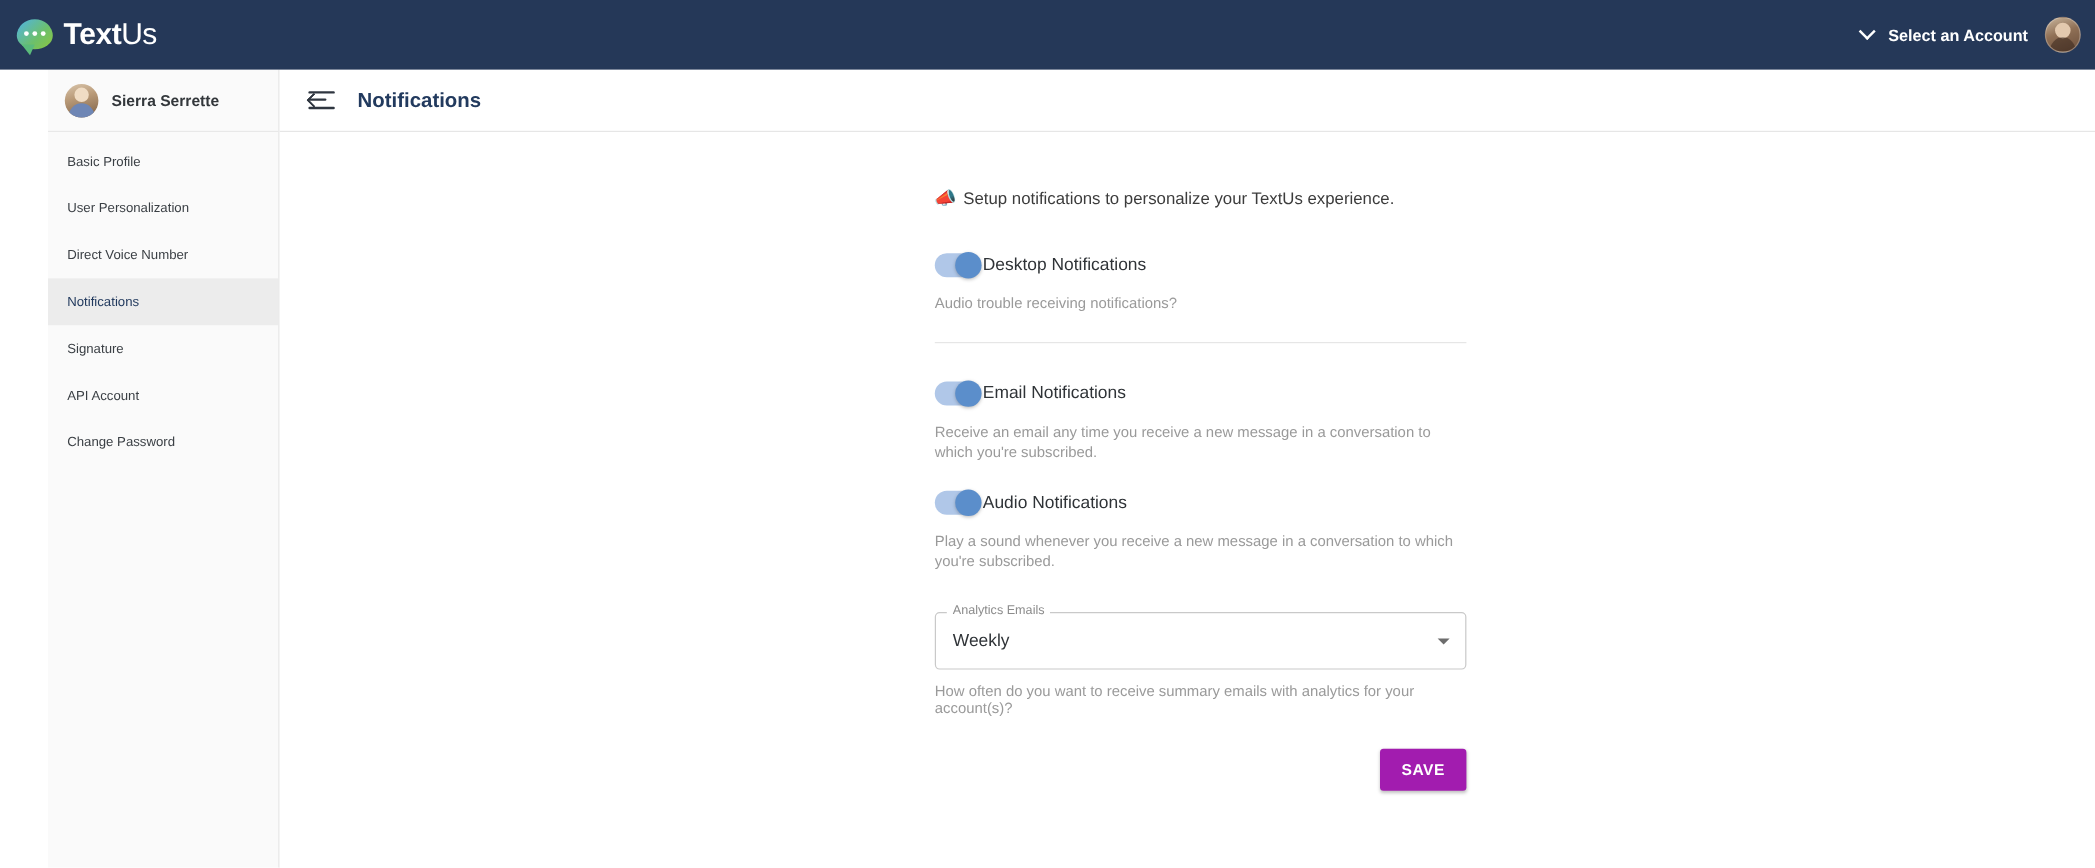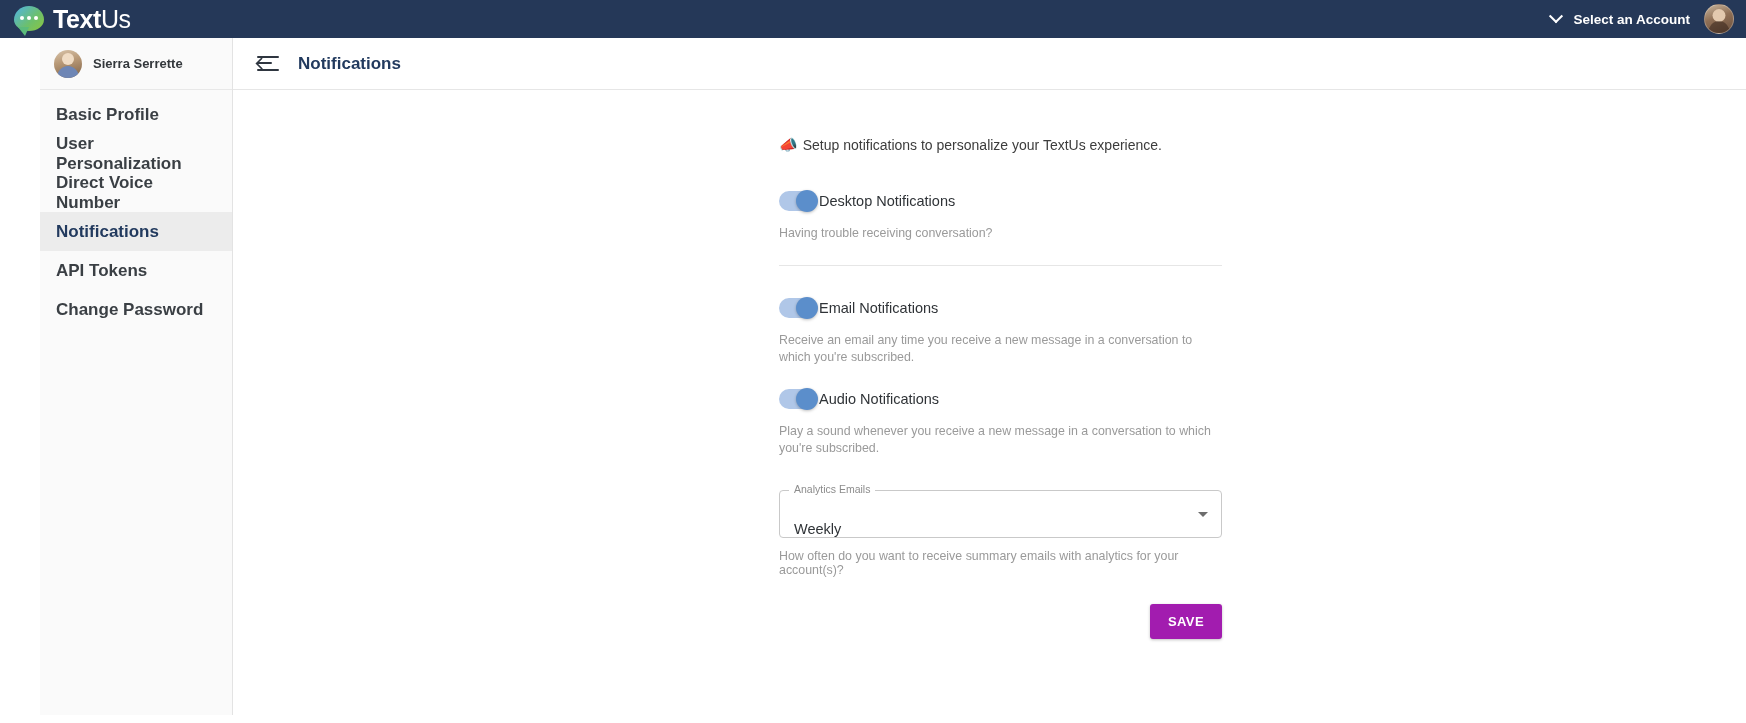--- a/index.html
+++ b/index.html
@@ -7,21 +7,21 @@
     width: 1746px;
     height: 723px;
     overflow: hidden;
     font-family: "Liberation Sans", sans-serif;
     background: #ffffff;
     color: #2b2b2b;
   }
 
   
   .topbar {
-    height: 38px;
+    height: 58px;
     background: #253858;
     display: flex;
     align-items: center;
     padding: 0 12px 0 14px;
     position: relative;
   }
   .brand { display: flex; align-items: center; gap: 9px; }
   .brand-mark {
     width: 30px; height: 26px;
     position: relative;
@@ -148,22 +148,22 @@
     font-size: 13px;
     font-weight: 700;
     color: #33373b;
   }
   .nav { padding-top: 5px; }
   .nav-item {
     height: 39px;
     display: flex;
     align-items: center;
     padding: 0 16px;
-    font-size: 17px;
-    font-weight: 700;
+    font-size: 11px;
+    font-weight: 400;
     color: #3a3f44;
     cursor: pointer;
   }
   .nav-item.active {
     background: #ececec;
     color: #223a5e;
   }
 
   
   .main {
@@ -281,21 +281,21 @@
   
   .select-wrap {
     margin-top: 32px;
     position: relative;
   }
   .fieldset {
     border: 1px solid #c9c9c9;
     border-radius: 4px;
     height: 48px;
     display: flex;
-    align-items: flex-end;
+    align-items: center;
     padding: 0 14px;
     position: relative;
     cursor: pointer;
     background: #fff;
   }
   .legend {
     position: absolute;
     top: -7px; left: 9px;
     background: #ffffff;
     padding: 0 5px;
@@ -381,21 +381,24 @@
       <div class="nav-item">
           <span>User Personalization</span>
         </div>
       <div class="nav-item">
           <span>Direct Voice Number</span>
         </div>
       <div class="nav-item active">
           <span>Notifications</span>
         </div>
       <div class="nav-item">
-          <span>API Tokens</span>
+          <span>Signature</span>
+        </div>
+      <div class="nav-item">
+          <span>API Account</span>
         </div>
       <div class="nav-item">
           <span>Change Password</span>
         </div>
     </div>
   </div>
 
   <div class="main">
 
     <div class="main-header">
@@ -414,21 +417,21 @@
         <div class="intro">
           <span class="emoji">📣</span><span>Setup notifications to personalize your TextUs experience.</span>
         </div>
 
         <div class="toggle-row">
           <span class="switch">
               <span class="knob"></span>
             </span>
           <span class="toggle-label">Desktop Notifications</span>
         </div>
-        <div class="desc">Having trouble receiving conversation?</div>
+        <div class="desc">Audio trouble receiving notifications?</div>
 
         <hr class="hr">
         <div class="gap-40"></div>
 
         <div class="toggle-row">
           <span class="switch">
               <span class="knob"></span>
             </span>
           <span class="toggle-label">Email Notifications</span>
         </div>

